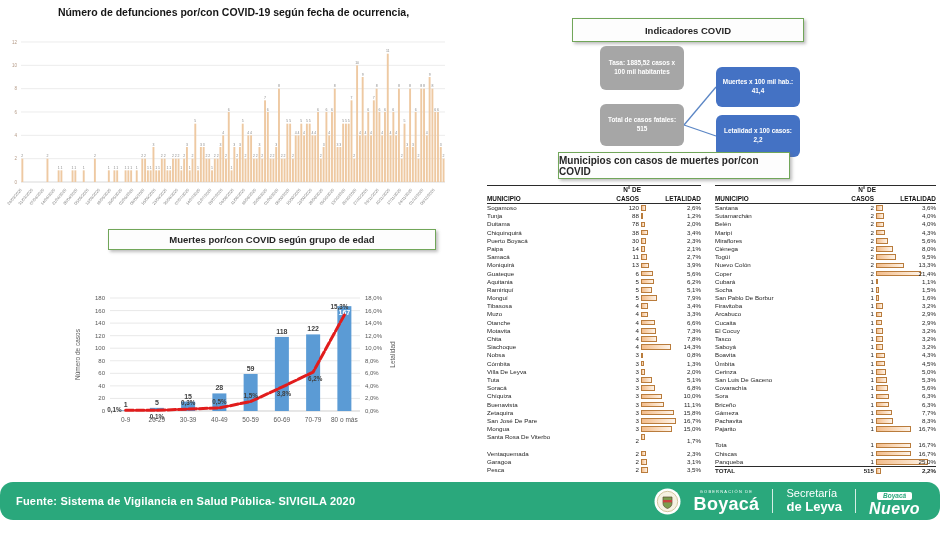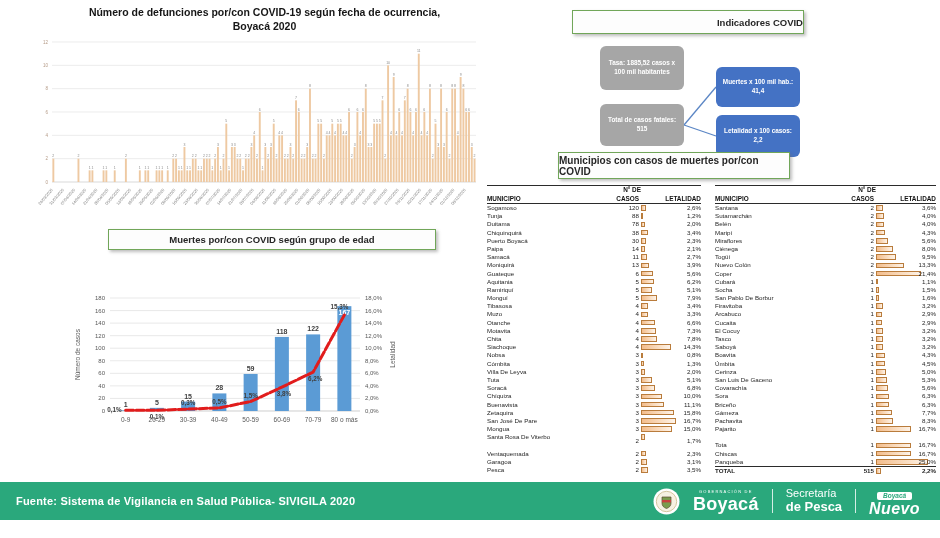--- a/index.html
+++ b/index.html
@@ -3,37 +3,37 @@
 <meta charset="utf-8">
 <style>
   html,body{margin:0;padding:0;}
   body{width:940px;height:538px;position:relative;background:#fff;font-family:"Liberation Sans",sans-serif;overflow:hidden;}
 
   
   .green-box{background:#fdfdfd;border:1px solid #71a659;box-shadow:2px 2px 3px rgba(110,110,110,.45);
     display:flex;align-items:center;justify-content:center;font-weight:bold;color:#262626;box-sizing:border-box;}
 
   
-  #daily-chart{position:absolute;left:32px;top:6px;width:465px;height:200px;}
+  #daily-chart{position:absolute;left:1px;top:6px;width:465px;height:200px;}
   #daily-title{ text-align:center;font-weight:bold;font-size:10.5px;line-height:1.3;color:#161616;}
   #daily-svg{position:absolute;left:2px;top:34px;}
 
   
   #age-title-box{position:absolute;left:108px;top:229px;width:328px;height:21px;font-size:9.5px;}
   #age-chart{position:absolute;left:70px;top:250px;width:380px;height:226px;}
   #age-svg{position:absolute;left:0;top:40px;}
   #age-legend{position:absolute;left:0;top:203px;width:330px;display:flex;justify-content:center;gap:20px;
     font-size:7.5px;color:#595959;align-items:center;}
   .leg-item{display:flex;align-items:center;gap:4px;}
   .leg-swatch-bar{width:13px;height:6px;background:#5B9BD5;display:inline-block;}
   .leg-swatch-line{width:16px;height:2.6px;background:#E11C1C;display:inline-block;}
 
   
   #indicators{position:absolute;left:570px;top:10px;width:240px;height:152px;}
-  #ind-title{position:absolute;left:2px;top:0;width:232px;height:24px;font-size:9.5px;justify-content:flex-end;}
+  #ind-title{position:absolute;left:2px;top:8px;width:232px;height:24px;font-size:9.5px;}
   .ind-card{position:absolute;border-radius:6px;color:#fff;font-size:6.4px;font-weight:bold;line-height:1.35;
     display:flex;align-items:center;justify-content:center;text-align:center;padding:3px;box-sizing:border-box;}
   .gray-card{background:#A6A6A6;}
   .blue-card{background:#4472C4;}
   #ind-tasa{left:30px;top:36px;width:84px;height:44px;}
   #ind-total{left:30px;top:94px;width:84px;height:42px;}
   #ind-muertes{left:146px;top:57px;width:84px;height:40px;}
   #ind-letalidad{left:146px;top:105px;width:84px;height:42px;}
   #ind-lines{position:absolute;left:0;top:0;}
 
@@ -52,42 +52,41 @@
   .trow{display:flex;height:8.2px;line-height:8.2px;font-size:6.2px;color:#1f1f1f;}
   .trow.two-line{height:16.4px;}
   .trow.two-line .c-name{white-space:normal;line-height:7.6px;}
   .trow.two-line .c-casos,.trow.two-line .c-let{line-height:16.4px;}
   .trow.total{font-weight:bold;border-top:1px solid #2b2b2b;}
   .lbar{position:absolute;left:2px;top:1.2px;height:5.6px;box-sizing:border-box;
     background:linear-gradient(90deg,#f3bd8c,#fbe3cb 70%,#fdf3e9);border:0.5px solid #b97c3c;}
   .lpct{position:relative;}
 
   
-  #footer{position:absolute;left:0;top:482px;width:940px;height:38px;background:#2AA87C;color:#fff;}
+  #footer{position:absolute;left:0;top:482px;width:940px;height:38px;background:#2AA87C;color:#fff;border-radius:13px;}
   #fuente{position:absolute;left:16px;top:0;height:100%;display:flex;align-items:center;font-weight:bold;font-size:11px;letter-spacing:.2px;}
   #logos{position:absolute;right:20px;top:0;height:100%;display:flex;align-items:center;gap:13px;}
   .gob-col{text-align:center;line-height:1;}
   .gob-small{font-size:4px;letter-spacing:1.2px;margin-bottom:1px;}
   .gob-big{font-size:18px;font-weight:bold;letter-spacing:.3px;}
   .divider{width:1px;height:24px;background:rgba(255,255,255,.8);}
   .sec-col{line-height:1.05;}
   .sec-small{font-size:11px;}
   .sec-big{font-size:13px;font-weight:bold;}
   .av-col{text-align:center;line-height:1;}
   .av-badge{display:inline-block;background:#fff;color:#2AA87C;font-size:6.5px;font-weight:bold;font-style:italic;
     padding:1px 6px;border-radius:2px;margin-bottom:1px;}
   .av-big{font-size:16px;font-weight:bold;font-style:italic;letter-spacing:.4px;}
 </style>
 </head>
 <body>
 
 <div id="daily-chart">
   <div id="daily-title">
     <div>Número de defunciones por/con COVID-19 según fecha de ocurrencia,</div>
-    <div>Boyacá 2020</div>
   </div>
   <svg id="daily-svg" width="452" height="168">
       <g transform="translate(18,2)">
         <line x1="0" y1="140" x2="424" y2="140" stroke="#c8c8c8" stroke-width="0.7"></line>
         <text x="-4" y="141.6" font-size="4.5" fill="#b49a86" text-anchor="end">0</text>
         <line x1="0" y1="116.66666666666667" x2="424" y2="116.66666666666667" stroke="#e4e4e4" stroke-width="0.7"></line>
         <text x="-4" y="118.26666666666667" font-size="4.5" fill="#b49a86" text-anchor="end">2</text>
         <line x1="0" y1="93.33333333333334" x2="424" y2="93.33333333333334" stroke="#e4e4e4" stroke-width="0.7"></line>
         <text x="-4" y="94.93333333333334" font-size="4.5" fill="#b49a86" text-anchor="end">4</text>
         <line x1="0" y1="70" x2="424" y2="70" stroke="#e4e4e4" stroke-width="0.7"></line>
@@ -841,21 +840,21 @@
       <path d="M9 9 h9 v6 q0 4 -4.5 5.5 Q9 19 9 15 Z" fill="#7a9c4e" stroke="#5c4a32" stroke-width="0.7"></path>
       <rect x="9" y="12" width="9" height="2.4" fill="#c94040"></rect>
     </svg>
     <div class="gob-col">
       <div class="gob-small">GOBERNACIÓN DE</div>
       <div class="gob-big">Boyacá</div>
     </div>
     <div class="divider"></div>
     <div class="sec-col">
       <div class="sec-small">Secretaría</div>
-      <div class="sec-big">de Pesca</div>
+      <div class="sec-big">de Leyva</div>
     </div>
     <div class="divider"></div>
     <div class="av-col">
       <div><span class="av-badge">Boyacá</span></div>
       <div class="av-big">Nuevo</div>
     </div>
   </div>
 </div>
 
 </body></html>

